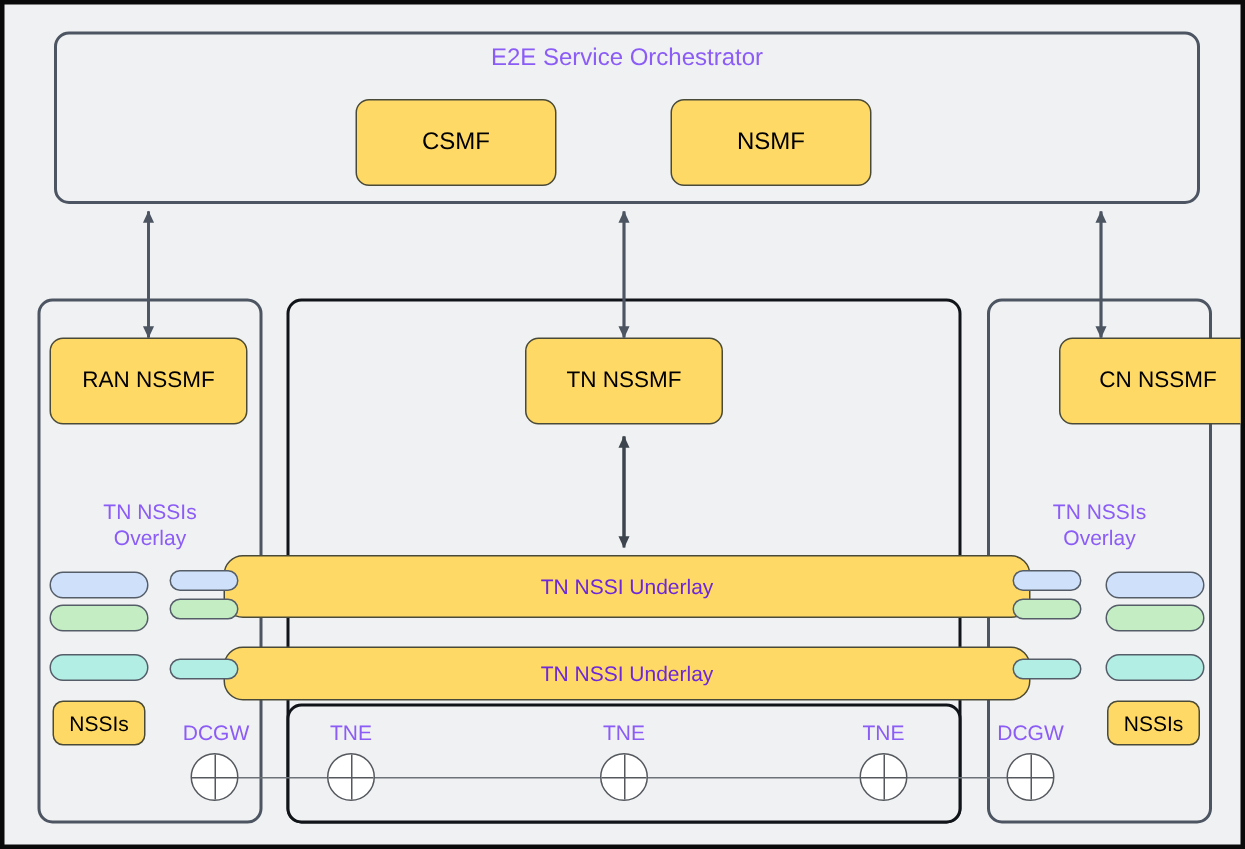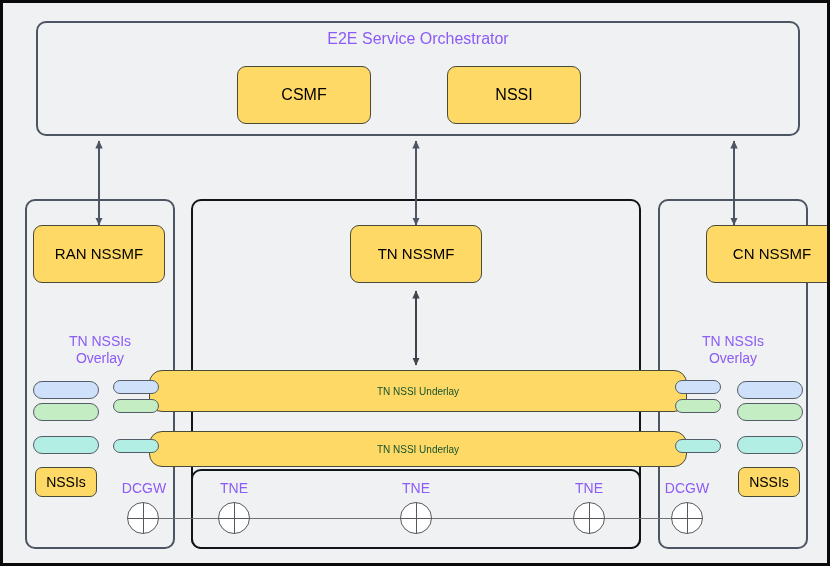--- a/index.html
+++ b/index.html
@@ -48,22 +48,22 @@
   .ybox.small { border-radius: 7px; }
 
   
   .underlay {
     background: #ffd966;
     border: 1.6px solid #4a4a38;
     border-radius: 13px;
     display: flex;
     align-items: center;
     justify-content: center;
-    font-size: 10px;
-    color: #14532d;
+    font-size: 14px;
+    color: #6d28d9;
     z-index: 6;
   }
 
   
   .pill {
     border: 1.3px solid #555e68;
     border-radius: 9px;
   }
   .stub {
     border: 1.3px solid #555e68;
@@ -117,21 +117,21 @@
 
   <div class="abs panel" style="left:33px; top:18px; width:764px; height:115px;"></div>
 
   <div class="abs lbl title" style="left:33px; top:27px; width:764px;">E2E Service Orchestrator</div>
 
   <div class="abs ybox" style="left:234px; top:63px; width:134px; height:58px; font-size:16px;">
     <span>CSMF</span>
   </div>
 
   <div class="abs ybox" style="left:444px; top:63px; width:134px; height:58px; font-size:16px;">
-    <span>NSSI</span>
+    <span>NSMF</span>
   </div>
 
   <div class="abs panel" style="left:22px; top:196px; width:150px; height:350px;"></div>
 
   <div class="abs panel-strong" style="left:188px; top:196px; width:450px; height:350px;"></div>
 
   <div class="abs panel" style="left:655px; top:196px; width:150px; height:350px;"></div>
 
   <div class="abs panel-strong" style="left:188px; top:466px; width:450px; height:80px; border-radius:10px;"></div>
 

